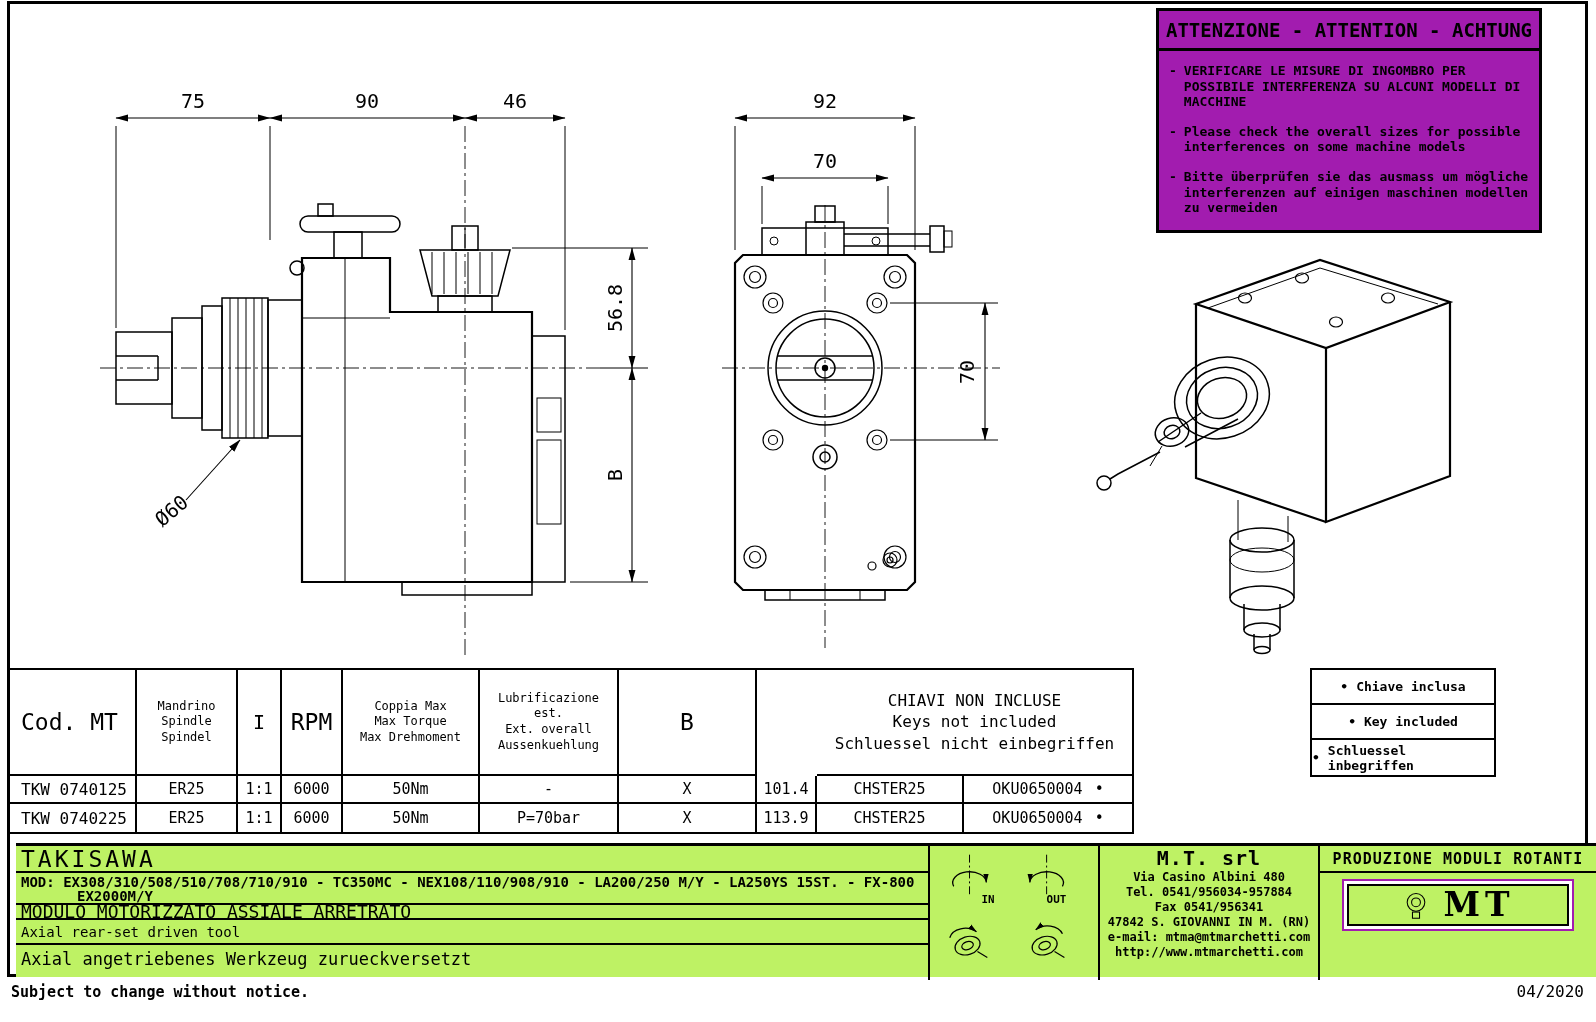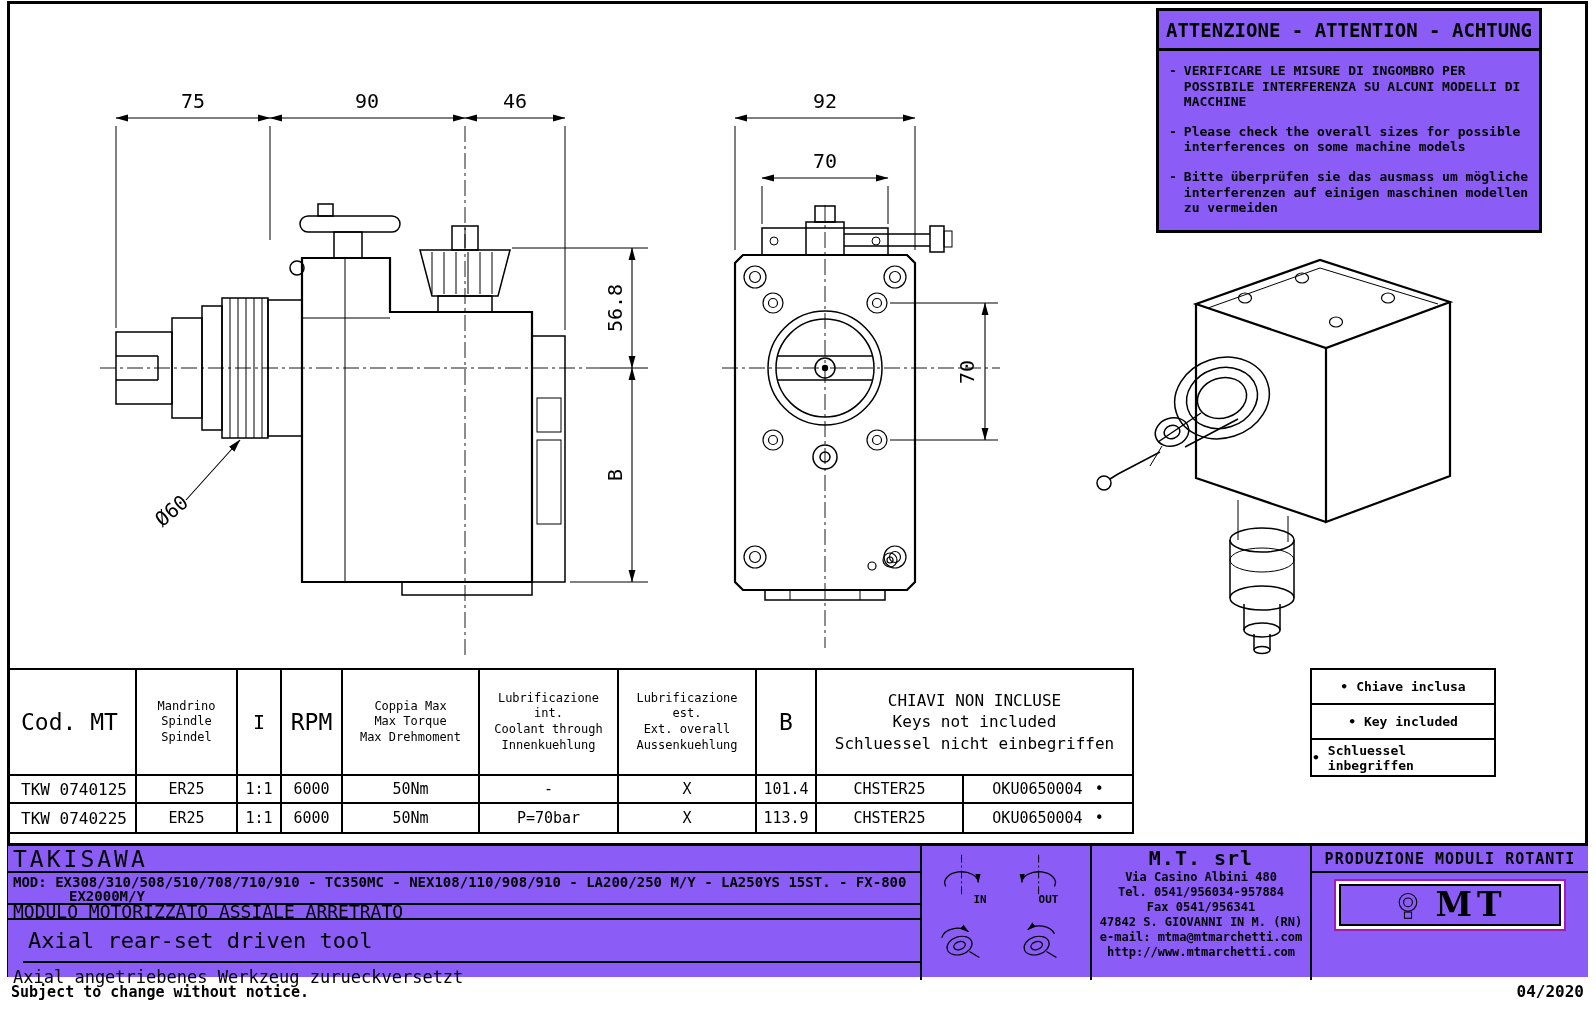--- a/index.html
+++ b/index.html
@@ -15,21 +15,21 @@
   .thin { fill:none; stroke:#000; stroke-width:1; }
   .thin2{ fill:none; stroke:#000; stroke-width:1.2; }
   .cl   { fill:none; stroke:#000; stroke-width:0.9; stroke-dasharray:16 4 3 4; }
   .cl2  { fill:none; stroke:#000; stroke-width:1; stroke-dasharray:8 3 2 3; }
   .dim  { fill:none; stroke:#000; stroke-width:1.1; }
   .dim2 { fill:none; stroke:#000; stroke-width:1.3; }
   .dimtxt { font:20px "DejaVu Sans Mono", monospace; fill:#000; }
   .lbl  { font:bold 11px "DejaVu Sans Mono", monospace; fill:#000; }
 
   
-  .warning { position:absolute; left:1156px; top:8px; width:386px; border:3px solid #000; background:#8b5cf6; z-index:5; }
+  .warning { position:absolute; left:1156px; top:8px; width:386px; border:3px solid #000; background:#a21caf; z-index:5; }
   .warning-title { font-size:19px; font-weight:bold; text-align:center; padding:8px 4px 7px; border-bottom:3px solid #000; }
   .warning-body { padding:12px 8px 14px 10px; }
   .warning-item { display:flex; gap:7px; font-size:13px; font-weight:bold; line-height:1.2; margin-bottom:14px; }
   .warning-item:last-child { margin-bottom:0; }
   .warning-item .dash { flex:0 0 auto; }
 
   
   .spec-table { position:absolute; left:8px; top:668px; display:grid;
     grid-template-columns:127px 101px 44px 61px 137px 139px 138px 60px 147px 168px;
     grid-template-rows:106px 28px 28px; border:2px solid #000; background:#fff; z-index:4; }
@@ -43,28 +43,28 @@
   .cod-val { font-size:16px; }
   .inc-marker { margin-left:12px; font-size:15px; }
 
   
   .legend { position:absolute; left:1310px; top:668px; width:186px; border:2px solid #000; background:#fff; z-index:4; }
   .legend-row { height:35px; border-bottom:2px solid #000; display:flex; align-items:center; justify-content:center; gap:8px;
     font-size:13px; font-weight:bold; }
   .legend-row:last-child { border-bottom:none; }
 
   
-  .title-block { position:absolute; left:8px; top:843px; width:1580px; height:134px; border-top:3px solid #000; background:#8b5cf6; z-index:4; }
+  .title-block { position:absolute; left:16px; top:843px; width:1580px; height:134px; border-top:3px solid #000; background:#bef264; z-index:4; }
   .tb-left { position:absolute; left:0; top:0; width:912px; height:134px; }
   .tb-row { border-bottom:2px solid #000; display:flex; align-items:center; padding-left:5px; overflow:hidden; white-space:nowrap; }
   .tb-brand { height:27px; font-size:23px; letter-spacing:3px; }
   .tb-models { height:32px; display:block; padding-top:2px; font-size:14px; font-weight:bold; line-height:14px; }
   .tb-models .line2 { padding-left:56px; }
   .tb-t1 { height:15px; font-size:18px; }
-  .tb-t2 { height:43px; font-size:22px;margin-left:15px; }
+  .tb-t2 { height:25px; font-size:14px; }
   .tb-t3 { height:27px; font-size:17px; border-bottom:none; }
 
   .tb-rotation { position:absolute; left:912px; top:0; width:170px; height:134px; border-left:2px solid #000; }
   .tb-rotation svg { width:100%; height:100%; }
 
   .tb-company { position:absolute; left:1082px; top:0; width:220px; height:134px; border-left:2px solid #000;
     text-align:center; padding-top:0; }
   .company-name { font-size:20px; font-weight:bold; letter-spacing:1px; line-height:24px; }
   .company-line { font-size:12px; font-weight:bold; line-height:15px; }
 
@@ -72,21 +72,21 @@
   .prod-label { height:27px; border-bottom:2px solid #000; display:flex; align-items:center; justify-content:center;
     font-size:15px; font-weight:bold; letter-spacing:1px; }
   .prod-logo { height:63px; display:flex; align-items:center; justify-content:center; }
   .logo-box { width:232px; height:52px; border:2px solid #a21caf; box-shadow:inset 0 0 0 3px #fff, inset 0 0 0 5px #000;
     display:flex; align-items:center; justify-content:center; gap:12px; }
   .logo-mt { font-family:"DejaVu Serif", serif; font-weight:bold; font-size:33px; letter-spacing:5px; }
   .pagina-row { height:44px; border-top:2px solid #000; display:flex; align-items:center; padding-left:12px; gap:20px; font-size:20px; }
 
   
   .footer-left { position:absolute; left:11px; top:983px; font-size:15px; font-weight:bold; }
-  .footer-right { position:absolute; right:12px; top:982px; font-size:16px; font-weight:bold; }
+  .footer-right { position:absolute; right:12px; top:982px; font-size:16px; font-weight:normal; }
 </style>
 </head>
 <body>
 
 <div class="page">
   <div class="frame"></div>
 
   <svg class="drawings" viewBox="0 0 1596 680">
     <defs>
       <marker id="ar" viewBox="0 0 12 8" refX="11.5" refY="4" markerWidth="13" markerHeight="9" orient="auto-start-reverse" markerUnits="userSpaceOnUse">
@@ -262,23 +262,20 @@
 
     <div class="cell h-big c-left">Cod. MT</div>
     <div class="cell h-sm">Mandrino
 Spindle
 Spindel</div>
     <div class="cell h-i">I</div>
     <div class="cell h-big">RPM</div>
     <div class="cell h-sm">Coppia Max
 Max Torque
 Max Drehmoment</div>
-    <div class="cell h-sm">Lubrificazione int.
-Coolant through
-Innenkuehlung</div>
     <div class="cell h-sm">Lubrificazione est.
 Ext. overall
 Aussenkuehlung</div>
     <div class="cell h-big">B</div>
     <div class="cell h-keys lr">CHIAVI NON INCLUSE
 Keys not included
 Schluessel nicht einbegriffen</div>
 
     <div class="cell c-left cod-val">TKW 0740125</div>
     <div class="cell">ER25</div>

